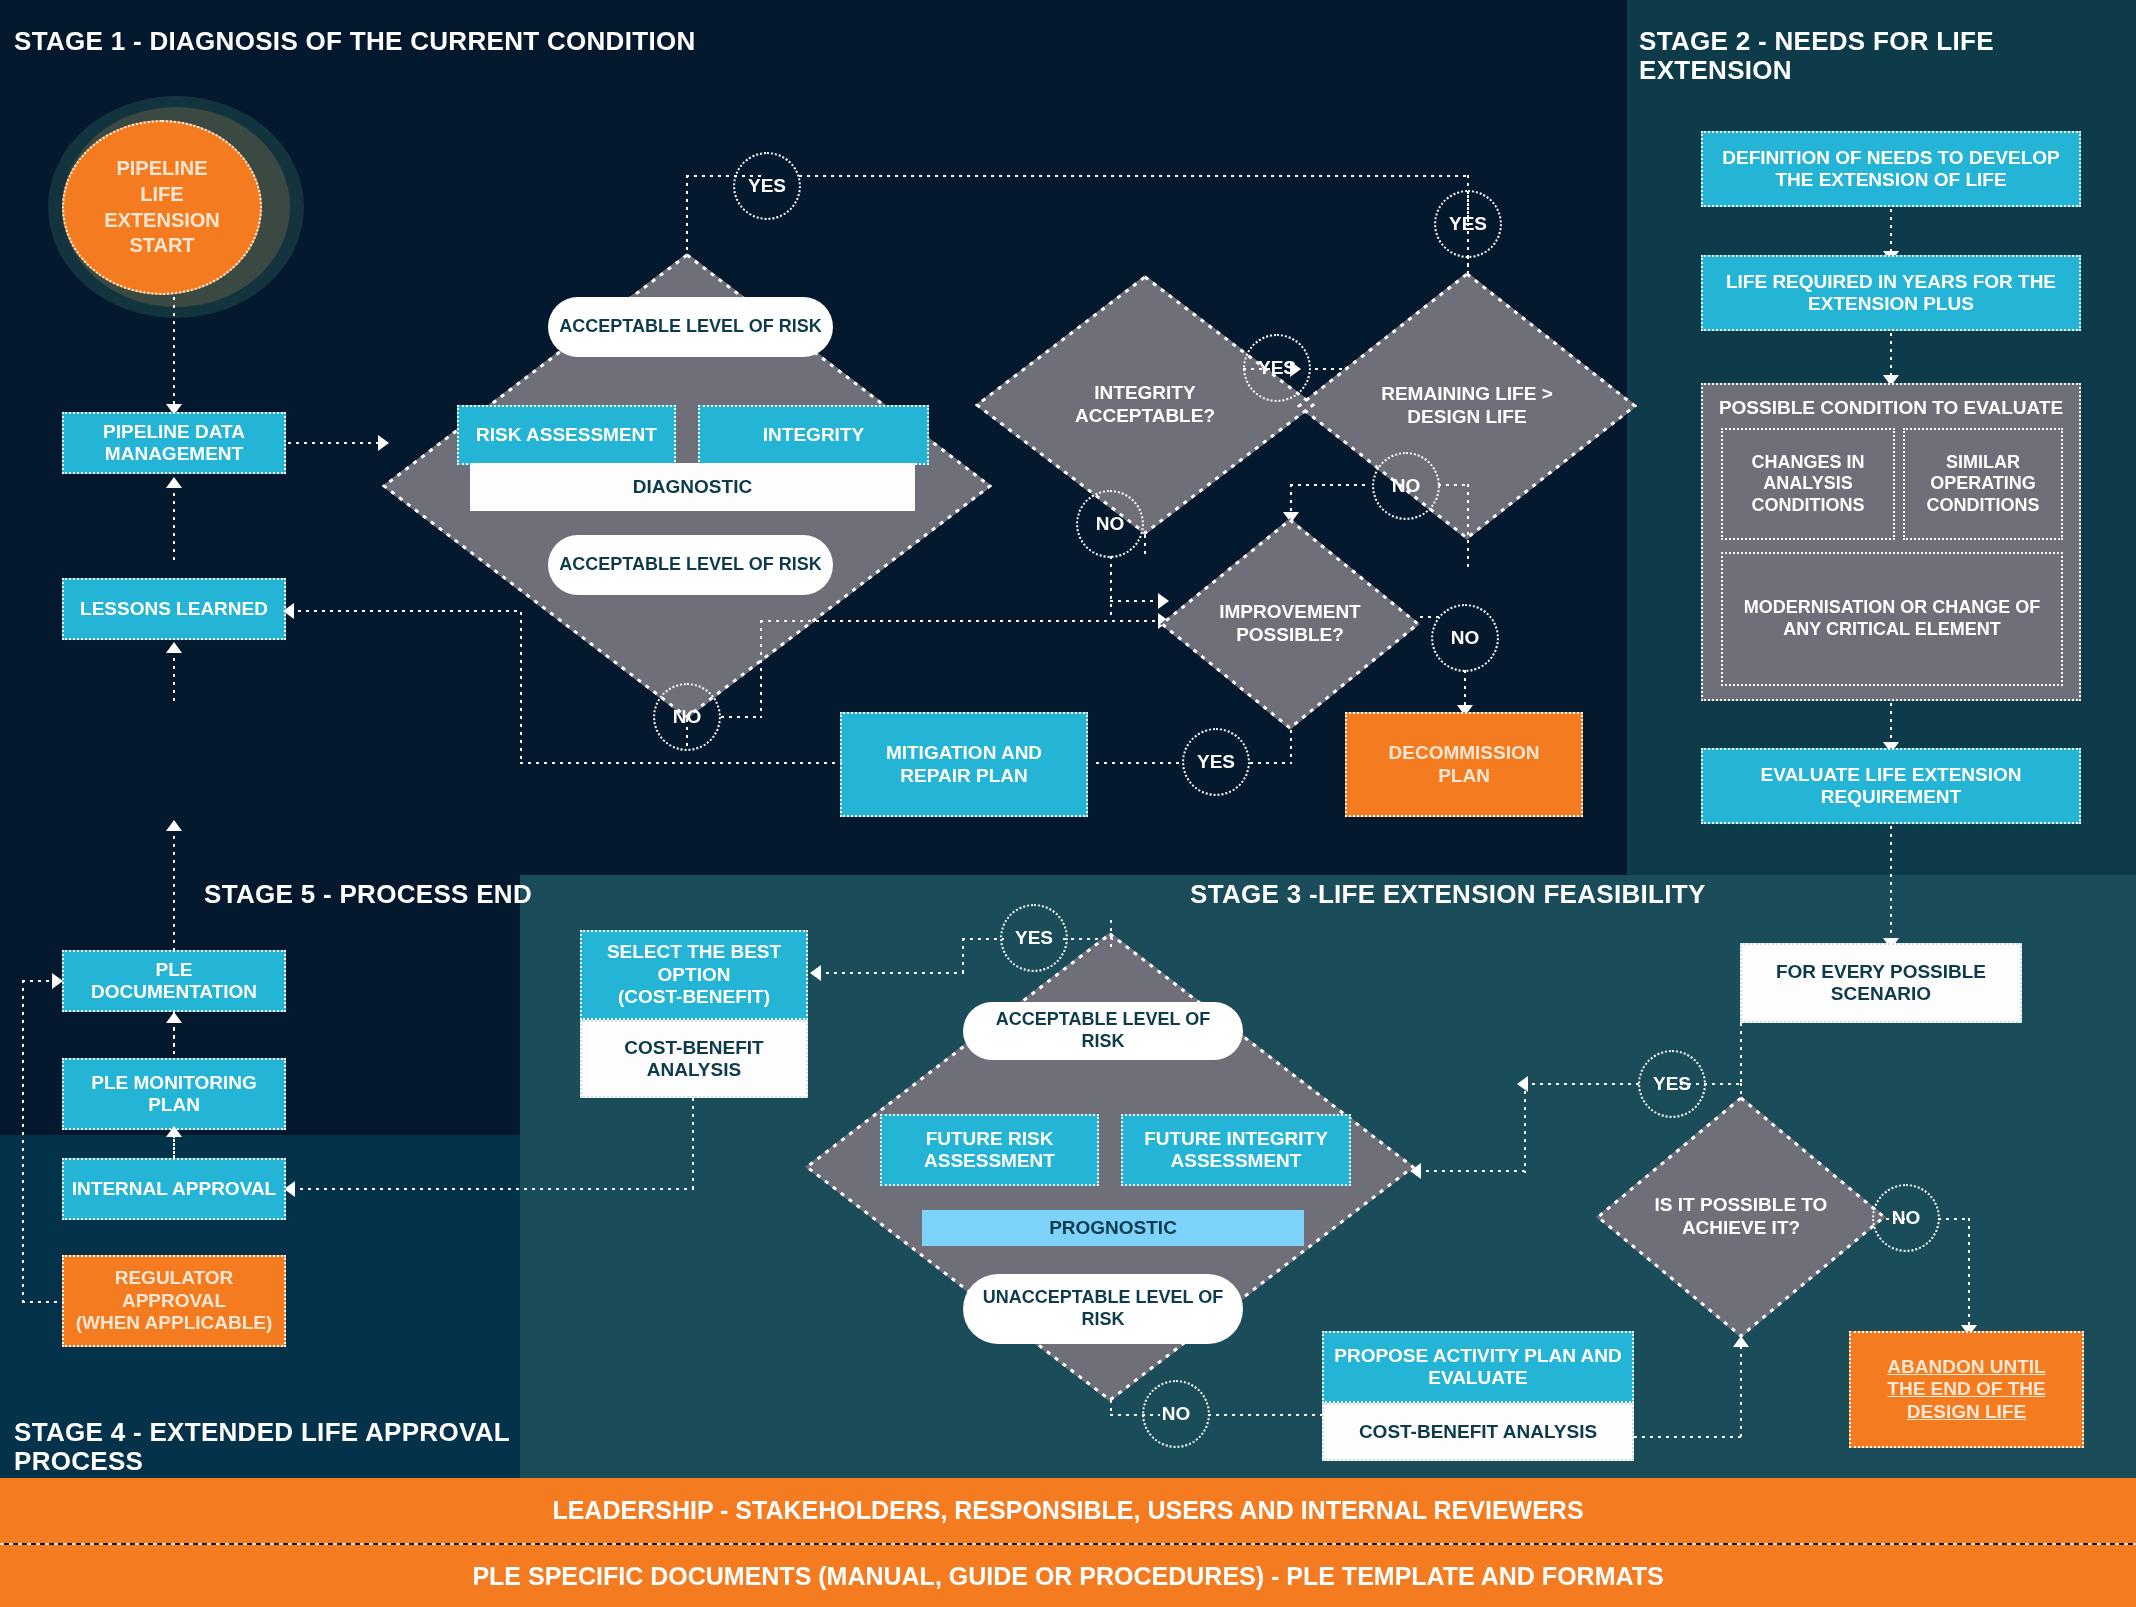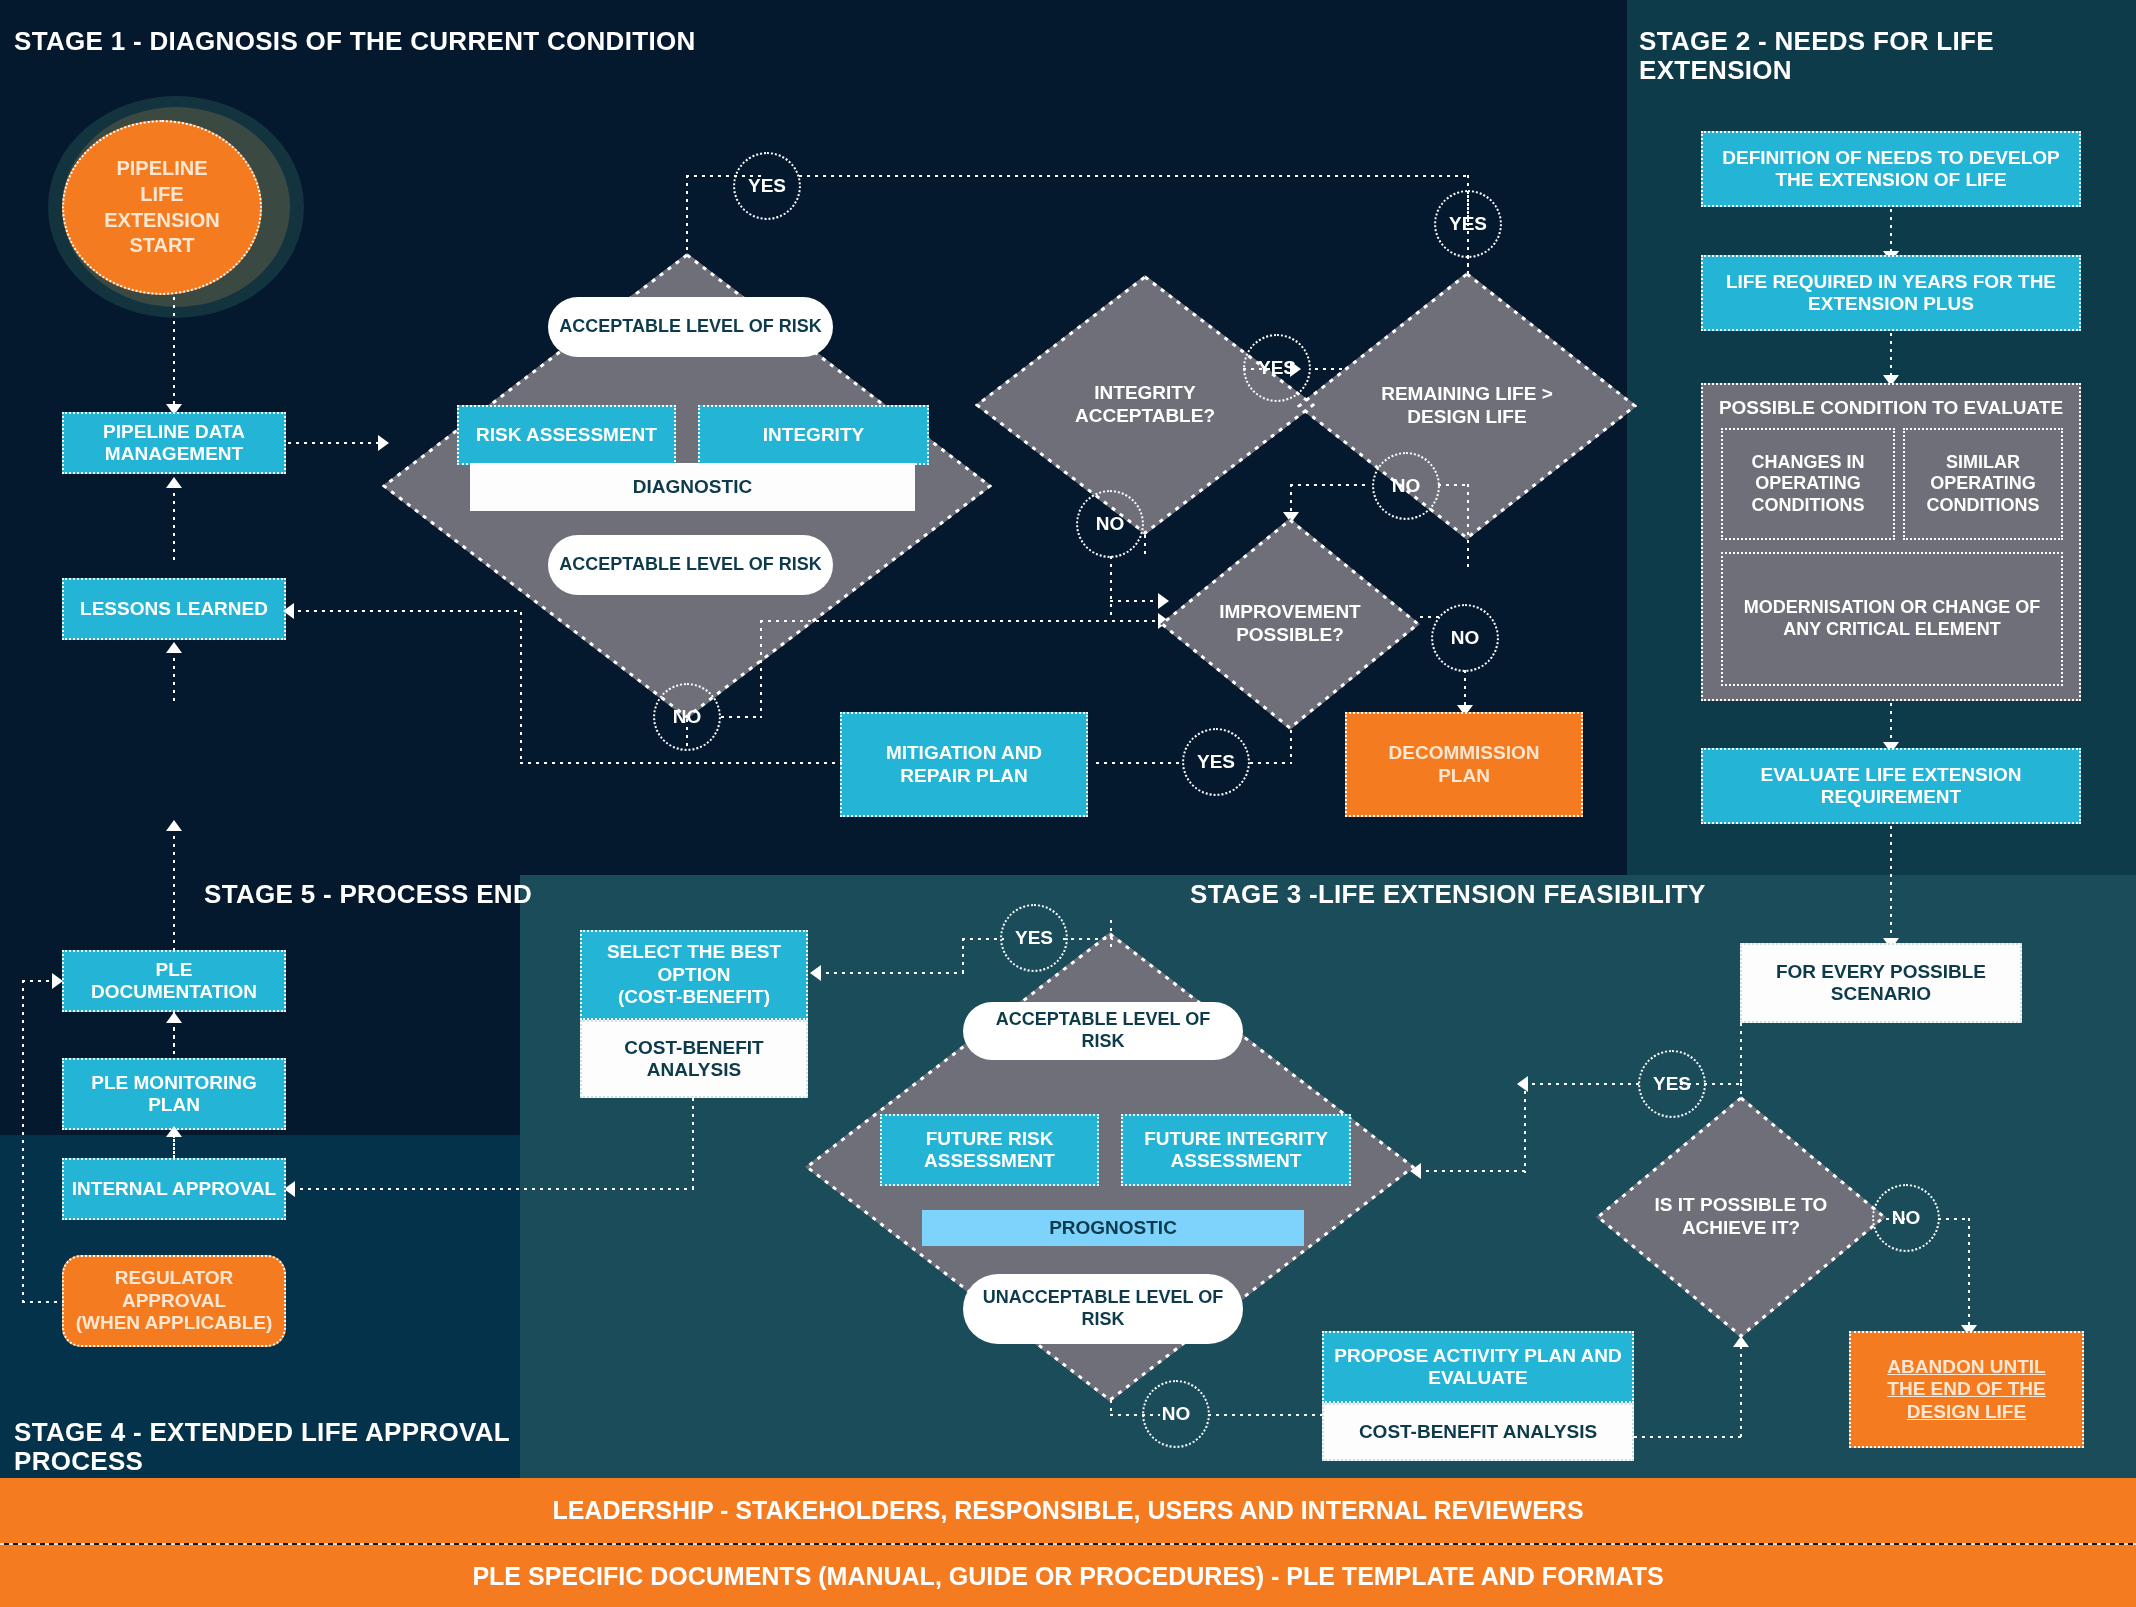--- a/index.html
+++ b/index.html
@@ -234,21 +234,21 @@
   <div class="arrow ar-down" style="left:1883px;top:251px;"></div>
 
   <div class="node blue" style="left: 1701px; top: 255px; width: 380px; height: 76px; font-size: 19px; white-space: pre-line;">LIFE REQUIRED IN YEARS FOR THE
 EXTENSION  PLUS</div>
   <div class="conn v" style="left:1890px;top:333px;height:45px;"></div>
   <div class="arrow ar-down" style="left:1883px;top:375px;"></div>
 
   <div class="dotbox" style="left:1701px;top:383px;width:380px;height:318px;background:#6e6f78;"></div>
   <div style="position:absolute;left:1701px;top:391px;width:380px;height:34px;display:flex;align-items:center;justify-content:center;color:#fff;font-weight:bold;font-size:19px;z-index:3;">POSSIBLE CONDITION TO EVALUATE</div>
   <div class="dotbox" style="left: 1721px; top: 428px; width: 174px; height: 112px; display: flex; align-items: center; justify-content: center; text-align: center; color: rgb(255, 255, 255); font-weight: bold; font-size: 18px; line-height: 1.2; z-index: 3; white-space: pre-line;">CHANGES IN
-OPERATING
+ANALYSIS
 CONDITIONS</div>
   <div class="dotbox" style="left: 1903px; top: 428px; width: 160px; height: 112px; display: flex; align-items: center; justify-content: center; text-align: center; color: rgb(255, 255, 255); font-weight: bold; font-size: 18px; line-height: 1.2; z-index: 3; white-space: pre-line;">SIMILAR
 OPERATING
 CONDITIONS</div>
   <div class="dotbox" style="left: 1721px; top: 552px; width: 342px; height: 134px; display: flex; align-items: center; justify-content: center; text-align: center; color: rgb(255, 255, 255); font-weight: bold; font-size: 18px; line-height: 1.2; z-index: 3; white-space: pre-line;">MODERNISATION OR CHANGE OF
 ANY CRITICAL ELEMENT</div>
 
   <div class="conn v" style="left:1890px;top:703px;height:42px;"></div>
   <div class="arrow ar-down" style="left:1883px;top:742px;"></div>
 
@@ -338,21 +338,21 @@
   <div class="node white" style="left:1322px;top:1403px;width:312px;height:58px;font-size:19px;background:#fdfdfd;color:#0d3b4c;border:2px dotted #cfe0e4;">COST-BENEFIT ANALYSIS</div>
 
   <div class="conn h" style="left:1634px;top:1436px;width:108px;"></div>
   <div class="conn v" style="left:1740px;top:1346px;height:92px;"></div>
   <div class="arrow ar-up" style="left:1733px;top:1336px;"></div>
 
   <div class="node blue" style="left:62px;top:950px;width:224px;height:62px;font-size:19px;">PLE DOCUMENTATION</div>
   <div class="node blue" style="left: 62px; top: 1058px; width: 224px; height: 72px; font-size: 19px; white-space: pre-line;">PLE MONITORING
 PLAN</div>
   <div class="node blue" style="left:62px;top:1158px;width:224px;height:62px;font-size:19px;">INTERNAL  APPROVAL</div>
-  <div class="node orange" style="left: 62px; top: 1255px; width: 224px; height: 92px; font-size: 19px; white-space: pre-line; border-radius: 19px;">REGULATOR
+  <div class="node orange" style="left: 62px; top: 1255px; width: 224px; height: 92px; font-size: 19px; white-space: pre-line;">REGULATOR
 APPROVAL
 (WHEN APPLICABLE)</div>
 
   <div class="conn v" style="left:173px;top:1020px;height:32px;"></div>
   <div class="arrow ar-up" style="left:166px;top:1012px;"></div>
   <div class="conn v" style="left:173px;top:1135px;height:20px;"></div>
   <div class="arrow ar-up" style="left:166px;top:1126px;"></div>
 
   <div class="conn h" style="left:22px;top:1301px;width:42px;"></div>
   <div class="conn v" style="left:22px;top:980px;height:322px;"></div>

